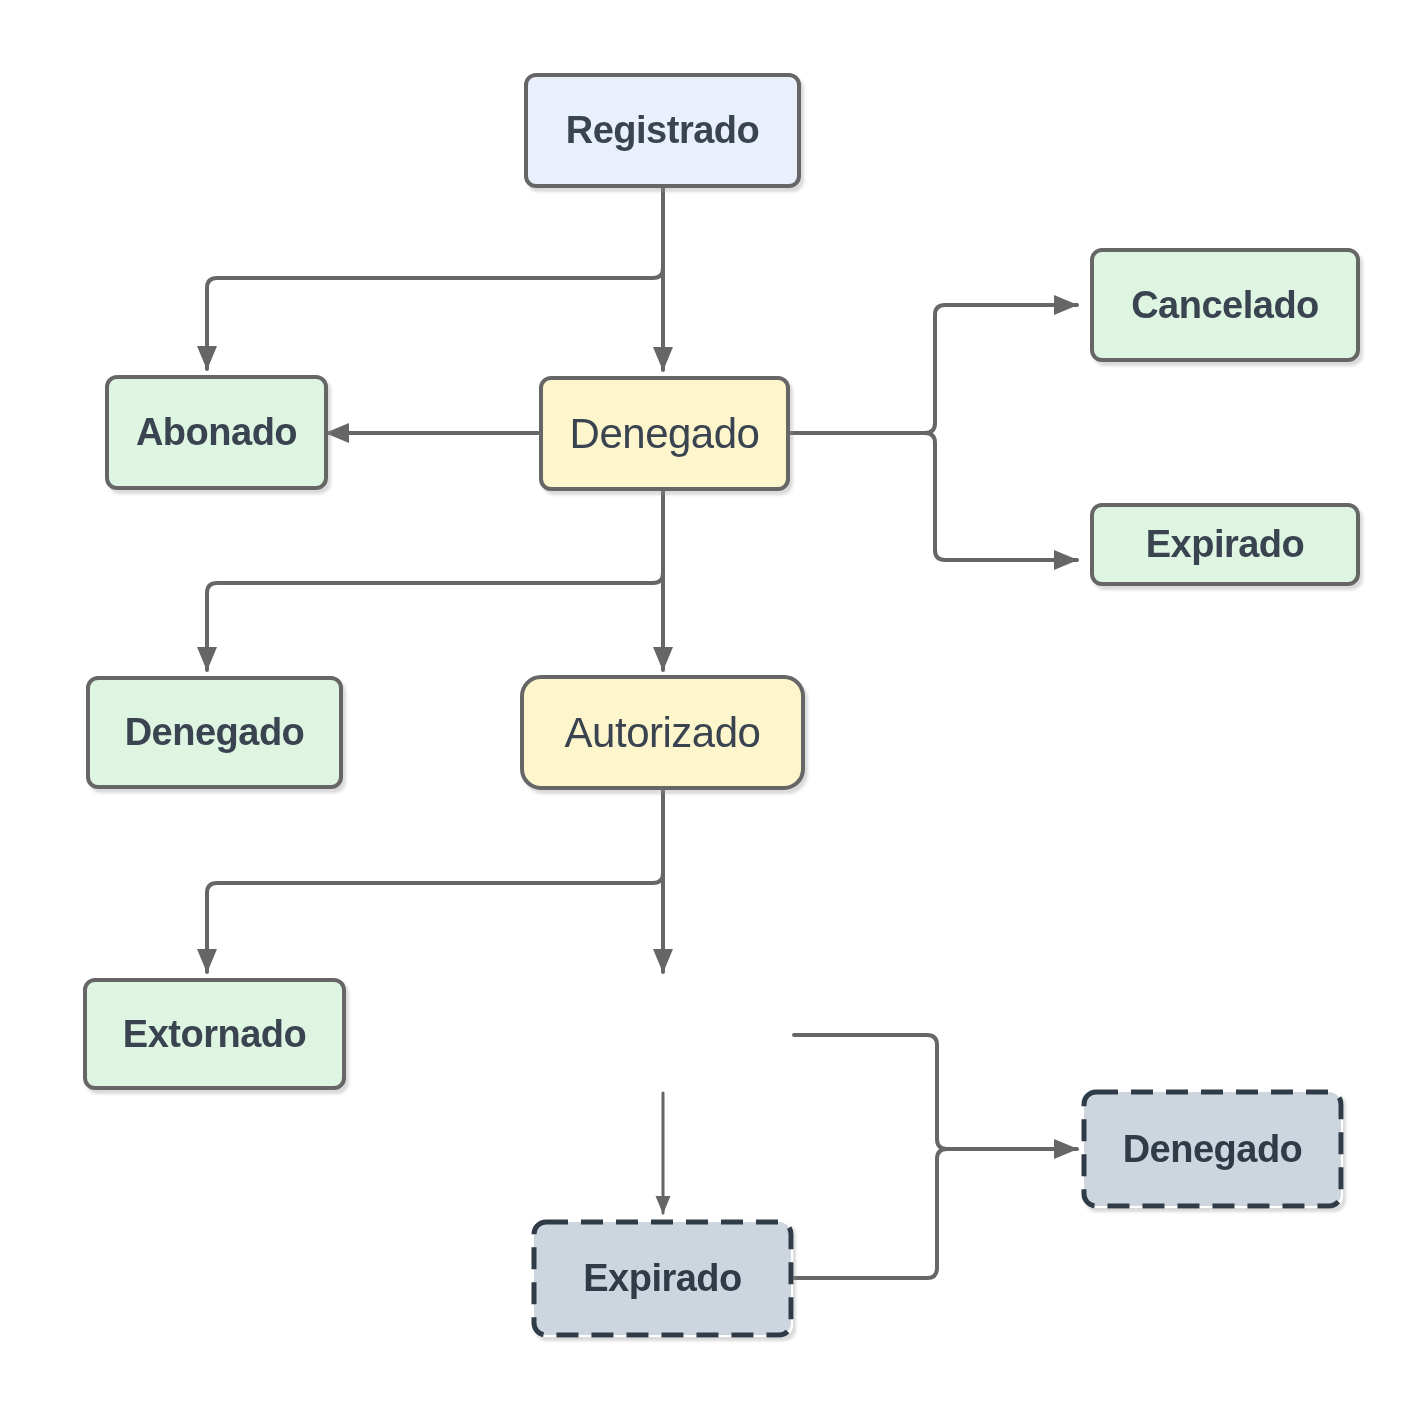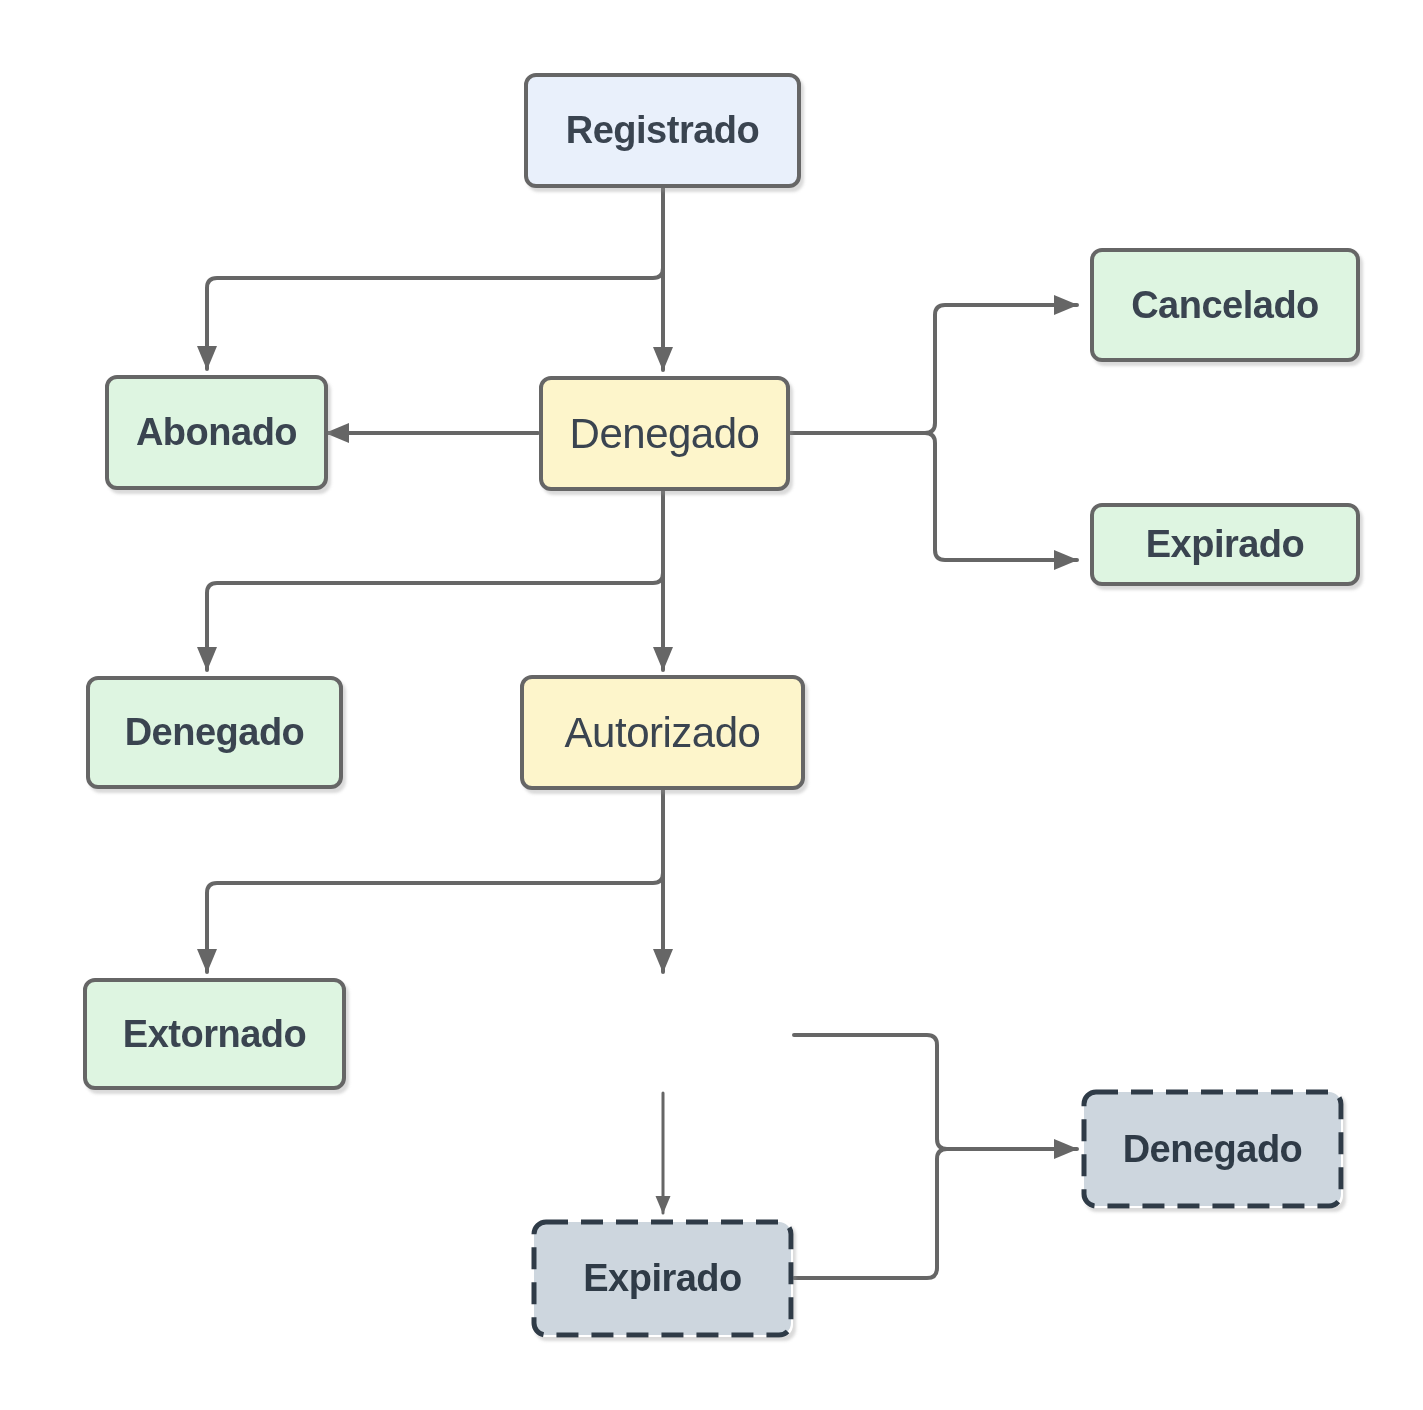--- a/index.html
+++ b/index.html
@@ -77,21 +77,21 @@
   </div>
 
   <div class="node solid green" style="left:1082px;top:503px;width:270px;height:83px;">
     <span class="lbl">Expirado</span>
   </div>
 
   <div class="node solid green" style="left:78px;top:676px;width:257px;height:113px;">
     <span class="lbl">Denegado</span>
   </div>
 
-  <div class="node solid yellow" style="left:520px;top:675px;width:285px;height:115px;">
+  <div class="node solid yellow" style="left:520px;top:675px;width:285px;height:115px;border-radius:21px;">
     <span class="lbl regular">Autorizado</span>
   </div>
 
   <div class="node solid green" style="left:75px;top:978px;width:263px;height:112px;">
     <span class="lbl">Extornado</span>
   </div>
 
 
   <div class="node ghost" style="left:532px;top:1220px;width:261px;height:117px;">
     <span class="lbl dark">Expirado</span>

